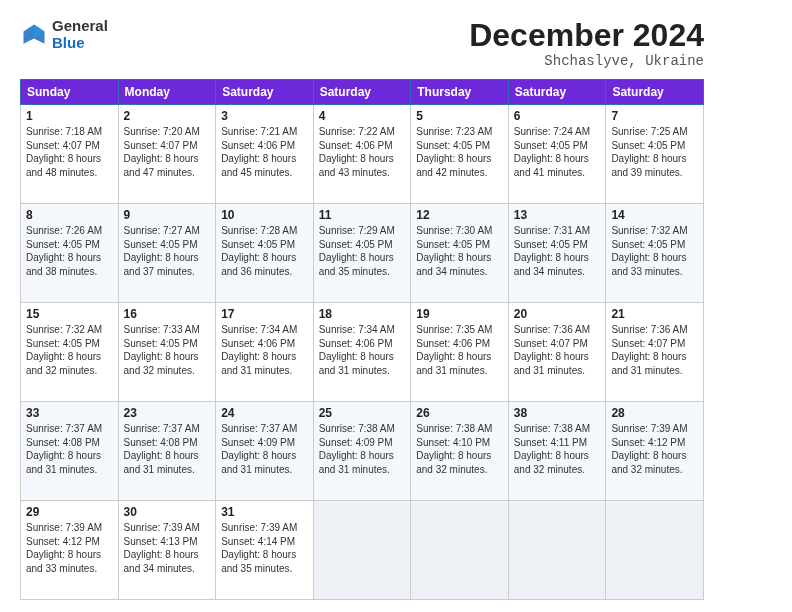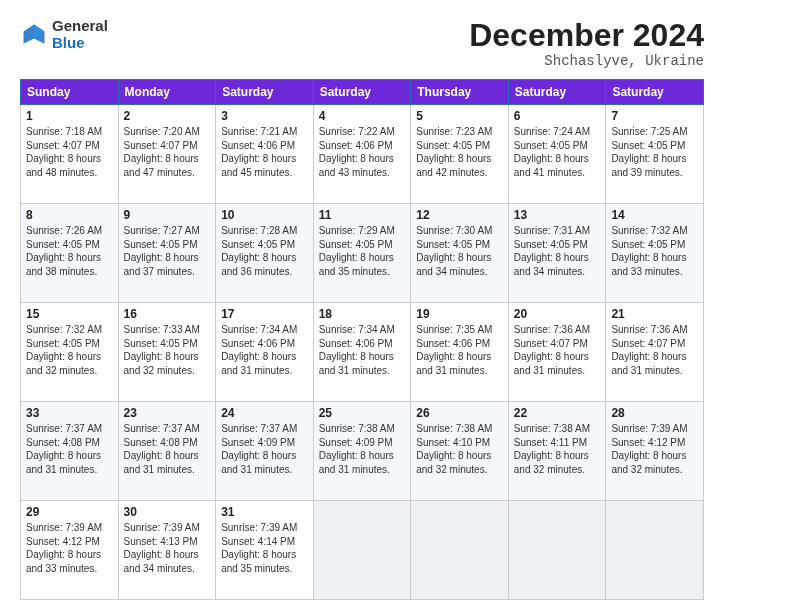--- a/index.html
+++ b/index.html
@@ -234,21 +234,21 @@
           </td>
           <td>
             <span class="day-num">25</span>
             <div class="day-info">Sunrise: 7:38 AM<br>Sunset: 4:09 PM<br>Daylight: 8 hours and 31 minutes.</div>
           </td>
           <td>
             <span class="day-num">26</span>
             <div class="day-info">Sunrise: 7:38 AM<br>Sunset: 4:10 PM<br>Daylight: 8 hours and 32 minutes.</div>
           </td>
           <td>
-            <span class="day-num">22</span>
+            <span class="day-num">38</span>
             <div class="day-info">Sunrise: 7:38 AM<br>Sunset: 4:11 PM<br>Daylight: 8 hours and 32 minutes.</div>
           </td>
           <td>
             <span class="day-num">28</span>
             <div class="day-info">Sunrise: 7:39 AM<br>Sunset: 4:12 PM<br>Daylight: 8 hours and 32 minutes.</div>
           </td>
         </tr>
         <tr>
           <td>
             <span class="day-num">29</span>

